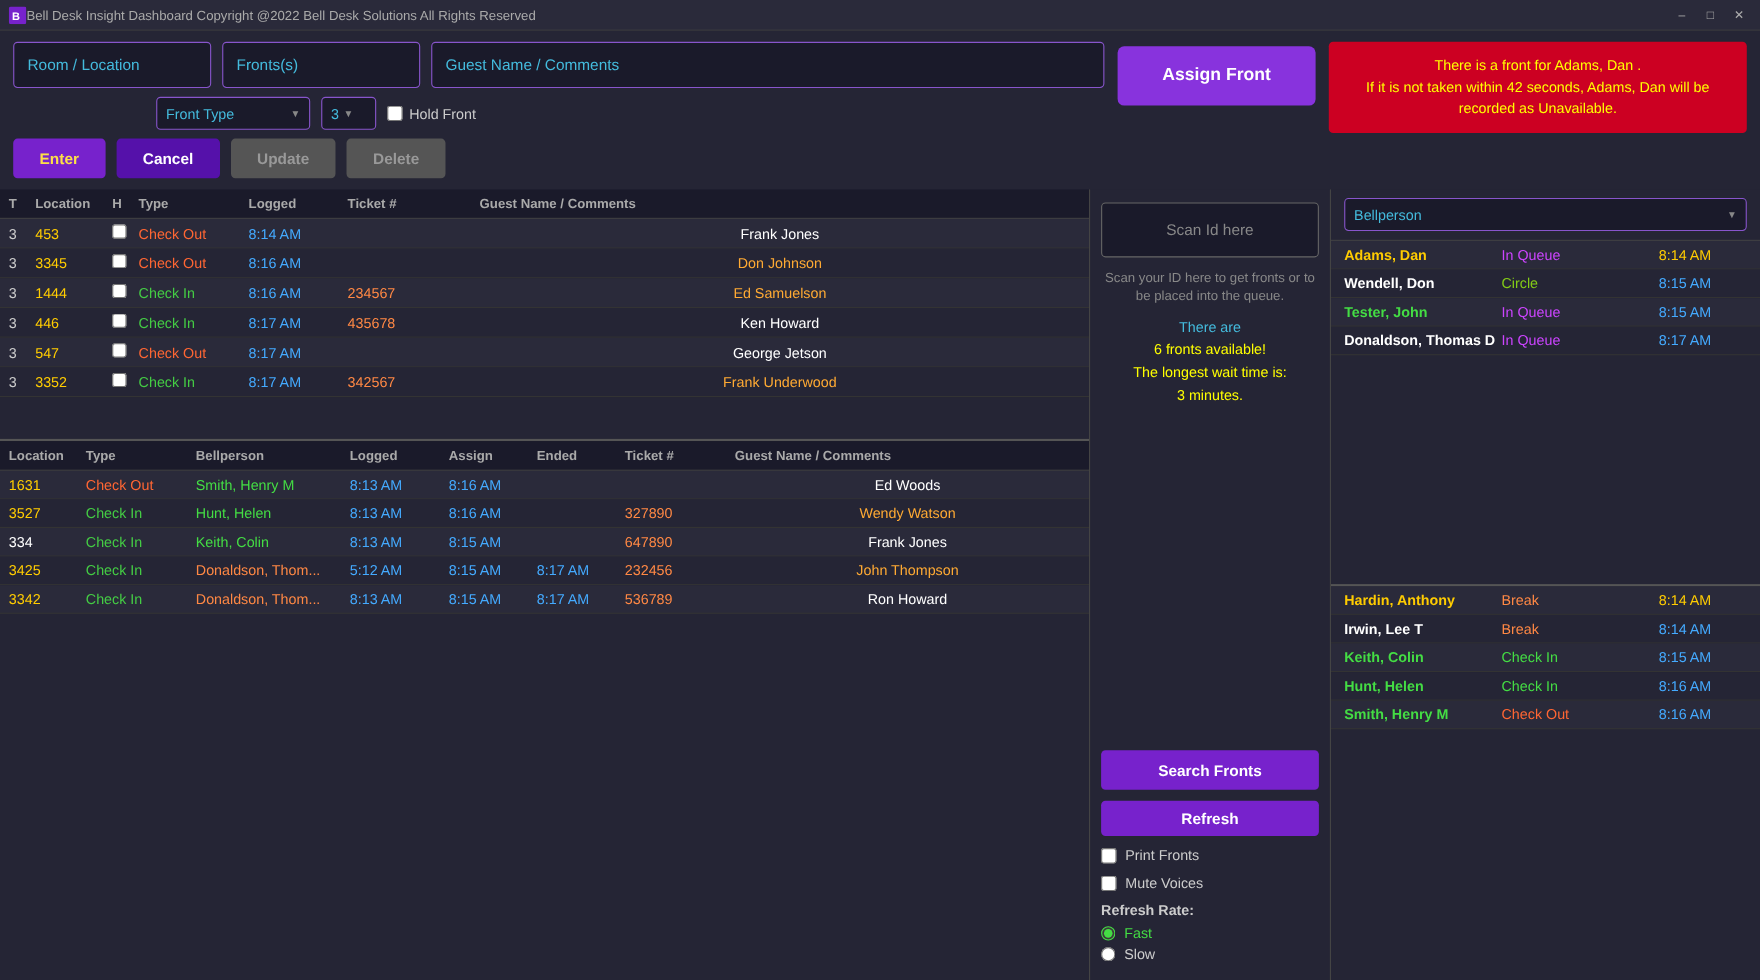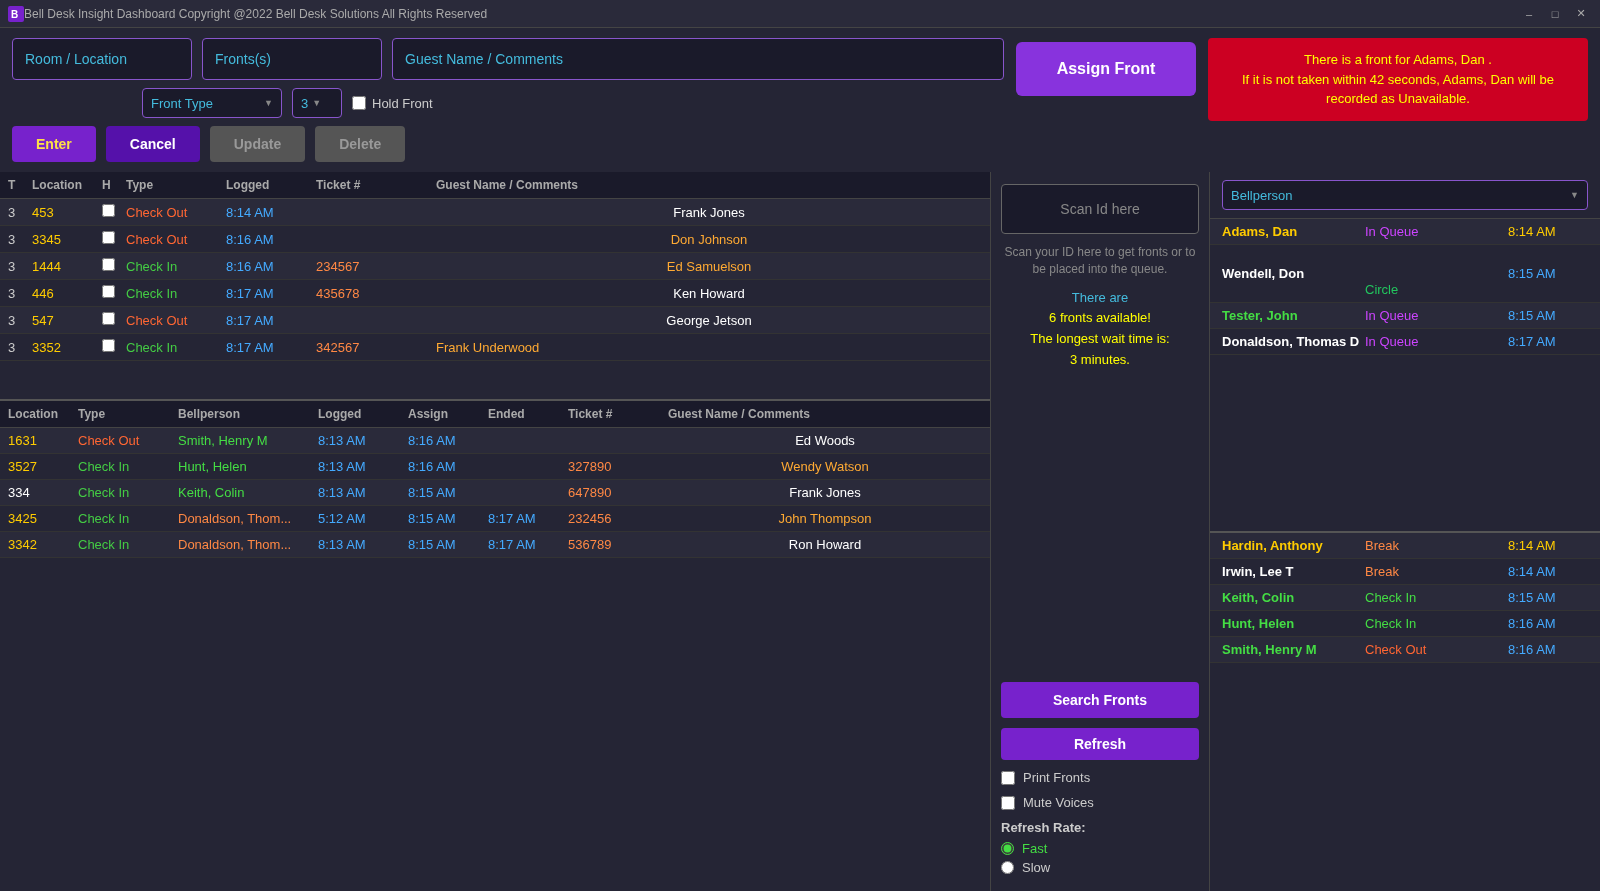--- a/index.html
+++ b/index.html
@@ -477,21 +477,21 @@
     <span style="color:#ff8844;"></span>
     <span style="color:#fff; text-align:center; display:block;">George Jetson</span>
   </div>
             <div class="table-row">
     <span style="color:#ccc;">3</span>
     <span style="color:#ffcc00;">3352</span>
     <span><input type="checkbox" style="width: 13px; height: 13px;"></span>
     <span style="color:#44cc44;">Check In</span>
     <span style="color:#44aaff;">8:17 AM</span>
     <span style="color:#ff8844;">342567</span>
-    <span style="color:#ffaa33; display:block;">Frank Underwood</span>
+    <span style="color:#ffaa33; text-align:center; display:block;">Frank Underwood</span>
   </div>
           </div>
       </div>
 
       <div class="bottom-table">
         <div class="table-header-row2">
           <span>Location</span>
           <span>Type</span>
           <span>Bellperson</span>
           <span>Logged</span>
@@ -595,21 +595,21 @@
         </div>
         <div class="right-top-rows">
 
         <div class="right-row">
     <span style="color:#ffcc00; font-weight:bold;">Adams, Dan</span>
     <span style="color:#cc44ff;">In Queue</span>
     <span style="color:#ffcc00;">8:14 AM</span>
   </div>
             <div class="right-row">
     <span style="color:#fff; font-weight:bold;">Wendell, Don</span>
-    <span style="color:#22c55e;margin-top:32px;">Circle</span>
+    <span style="color:#84cc16;">Circle</span>
     <span style="color:#44aaff;">8:15 AM</span>
   </div>
             <div class="right-row">
     <span style="color:#44dd44; font-weight:bold;">Tester, John</span>
     <span style="color:#cc44ff;">In Queue</span>
     <span style="color:#44aaff;">8:15 AM</span>
   </div>
             <div class="right-row">
     <span style="color:#fff; font-weight:bold;">Donaldson, Thomas  D</span>
     <span style="color:#cc44ff;">In Queue</span>

